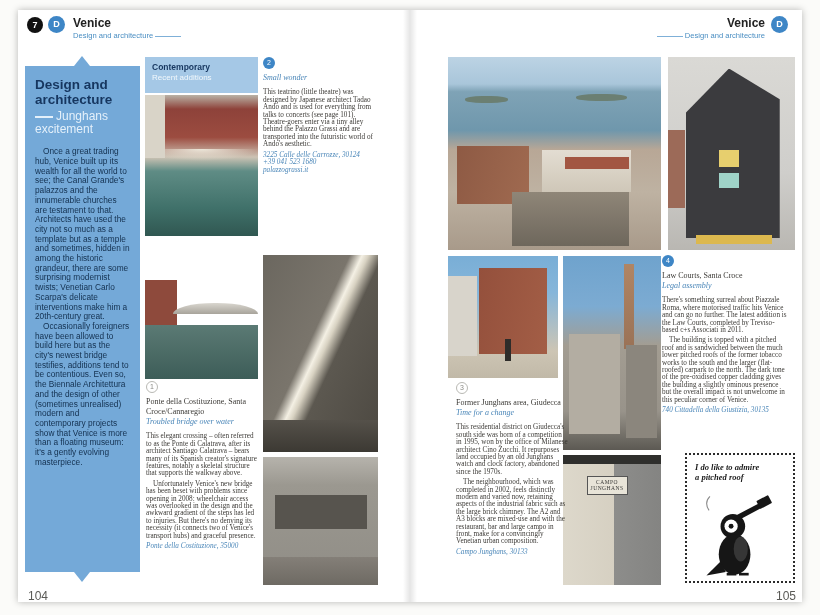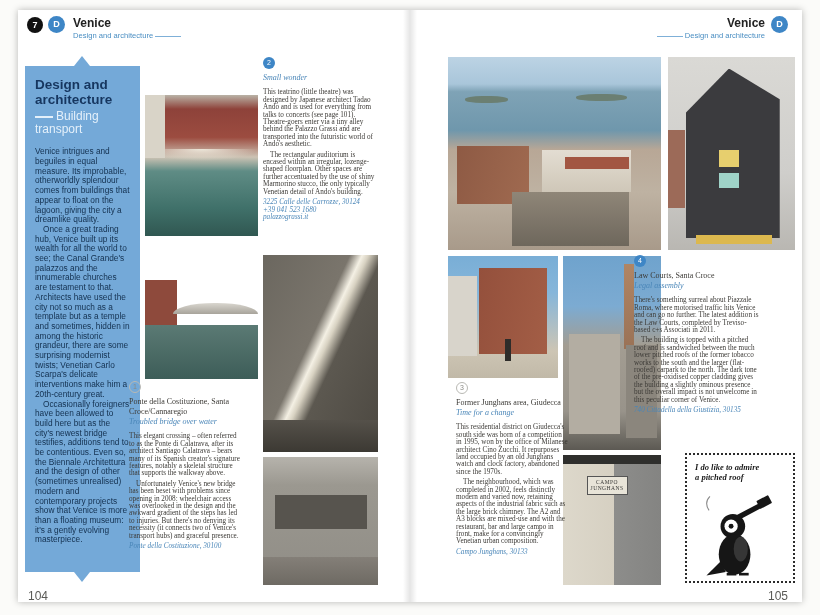--- a/index.html
+++ b/index.html
@@ -62,54 +62,56 @@
 
   <div class="abs" style="left:560px;top:16px;width:205px;text-align:right;">
     <div class="hdr-city">Venice</div>
     <div class="hdr-sec"><span class="rule"></span><span>Design and architecture</span></div>
   </div>
   <div class="hdr-badge badge-sec abs" style="left:771px;top:16px;">D</div>
 
   <div class="sb-notch-top"></div>
   <div class="sidebar">
     <div class="sb-title">Design and architecture</div>
-    <div class="sb-sub"><span class="sb-dash"></span><span>Building transport</span></div>
+    <div class="sb-sub"><span class="sb-dash"></span><span>Junghans excitement</span></div>
     <div class="sb-body">
-      <p>Venice intrigues and beguiles in equal measure. Its improbable, otherworldly splendour comes from buildings that appear to float on the lagoon, giving the city a dreamlike quality.</p>
       <p class="ind">Once a great trading hub, Venice built up its wealth for all the world to see; the Canal Grande's palazzos and the innumerable churches are testament to that. Architects have used the city not so much as a template but as a temple and sometimes, hidden in among the historic grandeur, there are some surprising modernist twists; Venetian Carlo Scarpa's delicate interventions make him a 20th-century great.</p>
       <p class="ind">Occasionally foreigners have been allowed to build here but as the city's newest bridge testifies, additions tend to be contentious. Even so, the Biennale Architettura and the design of other (sometimes unrealised) modern and contemporary projects show that Venice is more than a floating museum: it's a gently evolving masterpiece.</p>
     </div>
   </div>
   <div class="sb-notch-bot"></div>
 
+  <div class="banner">
+    <div class="banner-title">Contemporary</div>
+    <div class="banner-sub">Recent additions</div>
+  </div>
 
   <div class="photo" style="left:145px;top:95px;width:113px;height:141px;background:linear-gradient(180deg,#b9b2a6 0%,#8e423a 10%,#9c4c40 30%,#cdc3b4 44%,#5f8c85 54%,#40716a 80%,#305751 100%);">
     <div style="left:0;top:38%;width:100%;height:9%;background:radial-gradient(ellipse at 50% 0%,#ece7da 0%,rgba(0,0,0,0) 70%);"></div>
     <div style="left:0;top:0;width:18%;height:45%;background:#d9d4c8;"></div>
   </div>
   <div class="photo" style="left:145px;top:238px;width:113px;height:141px;background:linear-gradient(180deg,#cbc9c2 0%,#c4c0b6 30%,#b2936f 42%,#a8induced 50%,#9d9488 55%,#58736e 66%,#41605c 100%);">
     <div style="left:0;top:30%;width:28%;height:34%;background:#8e4a3c;"></div>
     <div style="left:25%;top:46%;width:75%;height:8%;background:linear-gradient(180deg,#d9d6cf,#a8a49b);border-radius:50% 50% 0 0 / 100% 100% 0 0;"></div>
     <div style="left:0;top:62%;width:100%;height:38%;background:linear-gradient(180deg,#5b7a74,#3d5d58);"></div>
   </div>
 
-  <div class="col" style="left:129px;top:381px;width:112px;">
+  <div class="col" style="left:146px;top:381px;width:112px;">
     <div class="num-badge num-outline">1</div>
     <div class="a-title">Ponte della Costituzione, Santa Croce/Cannaregio</div>
     <div class="a-tag">Troubled bridge over water</div>
     <p class="a-body">This elegant crossing – often referred to as the Ponte di Calatrava, after its architect Santiago Calatrava – bears many of its Spanish creator's signature features, notably a skeletal structure that supports the walkway above.</p>
     <p class="a-body ind">Unfortunately Venice's new bridge has been beset with problems since opening in 2008: wheelchair access was overlooked in the design and the awkward gradient of the steps has led to injuries. But there's no denying its necessity (it connects two of Venice's transport hubs) and graceful presence.</p>
-    <div class="a-foot">Ponte della Costituzione, 30100</div>
+    <div class="a-foot">Ponte della Costituzione, 35000</div>
   </div>
 
   <div class="col" style="left:263px;top:57px;width:115px;">
     <div class="num-badge num-solid">2</div>
     <div class="a-tag">Small wonder</div>
     <p class="a-body">This teatrino (little theatre) was designed by Japanese architect Tadao Ando and is used for everything from talks to concerts (see page 101). Theatre-goers enter via a tiny alley behind the Palazzo Grassi and are transported into the futuristic world of Ando's aesthetic.</p>
-    <p class="a-body ind">The rectangular auditorium is encased within an irregular, lozenge-shaped floorplan. Other spaces are further accentuated by the use of shiny Marmorino stucco, the only typically Venetian detail of Ando's building.</p>
     <div class="a-foot">3225 Calle delle Carrozze, 30124</div>
     <div class="a-foot">+39 041 523 1680</div>
     <div class="a-foot">palazzograssi.it</div>
   </div>
 
   <div class="photo" style="left:263px;top:255px;width:115px;height:197px;background:linear-gradient(115deg,#6b675f 0%,#7a756c 42%,#f4f0e4 48%,#d8d2c2 51%,#5c5850 58%,#4c4841 100%);">
     <div style="left:0;bottom:0;width:100%;height:16%;background:linear-gradient(180deg,#55514a,#3c3933);"></div>
   </div>
   <div class="photo" style="left:263px;top:457px;width:115px;height:128px;background:linear-gradient(180deg,#b6b3ac 0%,#9b9890 22%,#908d86 100%);">
     <div style="left:10%;top:30%;width:80%;height:26%;background:#57544e;"></div>
@@ -151,21 +153,21 @@
 
   <div class="col" style="left:456px;top:382px;width:112px;">
     <div class="num-badge num-outline">3</div>
     <div class="a-title">Former Junghans area, Giudecca</div>
     <div class="a-tag">Time for a change</div>
     <p class="a-body">This residential district on Giudecca's south side was born of a competition in 1995, won by the office of Milanese architect Cino Zucchi. It repurposes land occupied by an old Junghans watch and clock factory, abandoned since the 1970s.</p>
     <p class="a-body ind">The neighbourhood, which was completed in 2002, feels distinctly modern and varied now, retaining aspects of the industrial fabric such as the large brick chimney. The A2 and A3 blocks are mixed-use and with the restaurant, bar and large campo in front, make for a convincingly Venetian urban composition.</p>
     <div class="a-foot">Campo Junghans, 30133</div>
   </div>
 
-  <div class="col" style="left:634px;top:255px;width:126px;">
+  <div class="col" style="left:662px;top:255px;width:126px;">
     <div class="num-badge num-solid">4</div>
     <div class="a-title">Law Courts, Santa Croce</div>
     <div class="a-tag">Legal assembly</div>
     <p class="a-body">There's something surreal about Piazzale Roma, where motorised traffic hits Venice and can go no further. The latest addition is the Law Courts, completed by Treviso-based c+s Associati in 2011.</p>
     <p class="a-body ind">The building is topped with a pitched roof and is sandwiched between the much lower pitched roofs of the former tobacco works to the south and the larger (flat-roofed) carpark to the north. The dark tone of the pre-oxidised copper cladding gives the building a slightly ominous presence but the overall impact is not unwelcome in this peculiar corner of Venice.</p>
     <div class="a-foot">740 Cittadella della Giustizia, 30135</div>
   </div>
 
   <div class="quote-box">
     <div class="quote-text">
@@ -183,16 +185,16 @@
         <rect x="31" y="93" width="11" height="3"></rect>
         <rect x="45" y="93" width="11" height="3"></rect>
       </g>
       <circle cx="36" cy="40" r="7.5" fill="#ffffff"></circle>
       <circle cx="36" cy="40" r="2.8" fill="#161616"></circle>
       <ellipse cx="47" cy="66" rx="8" ry="14" fill="#ffffff" opacity="0.14"></ellipse>
     </svg>
   </div>
 
   <div class="pagenum" style="left:28px;top:589px;">104</div>
-  <div class="pagenum" style="left:760px;top:589px;width:36px;text-align:center;">105</div>
+  <div class="pagenum" style="left:760px;top:589px;width:36px;text-align:right;">105</div>
 
   <div class="gutter"></div>
 </div>
 
 </body></html>

